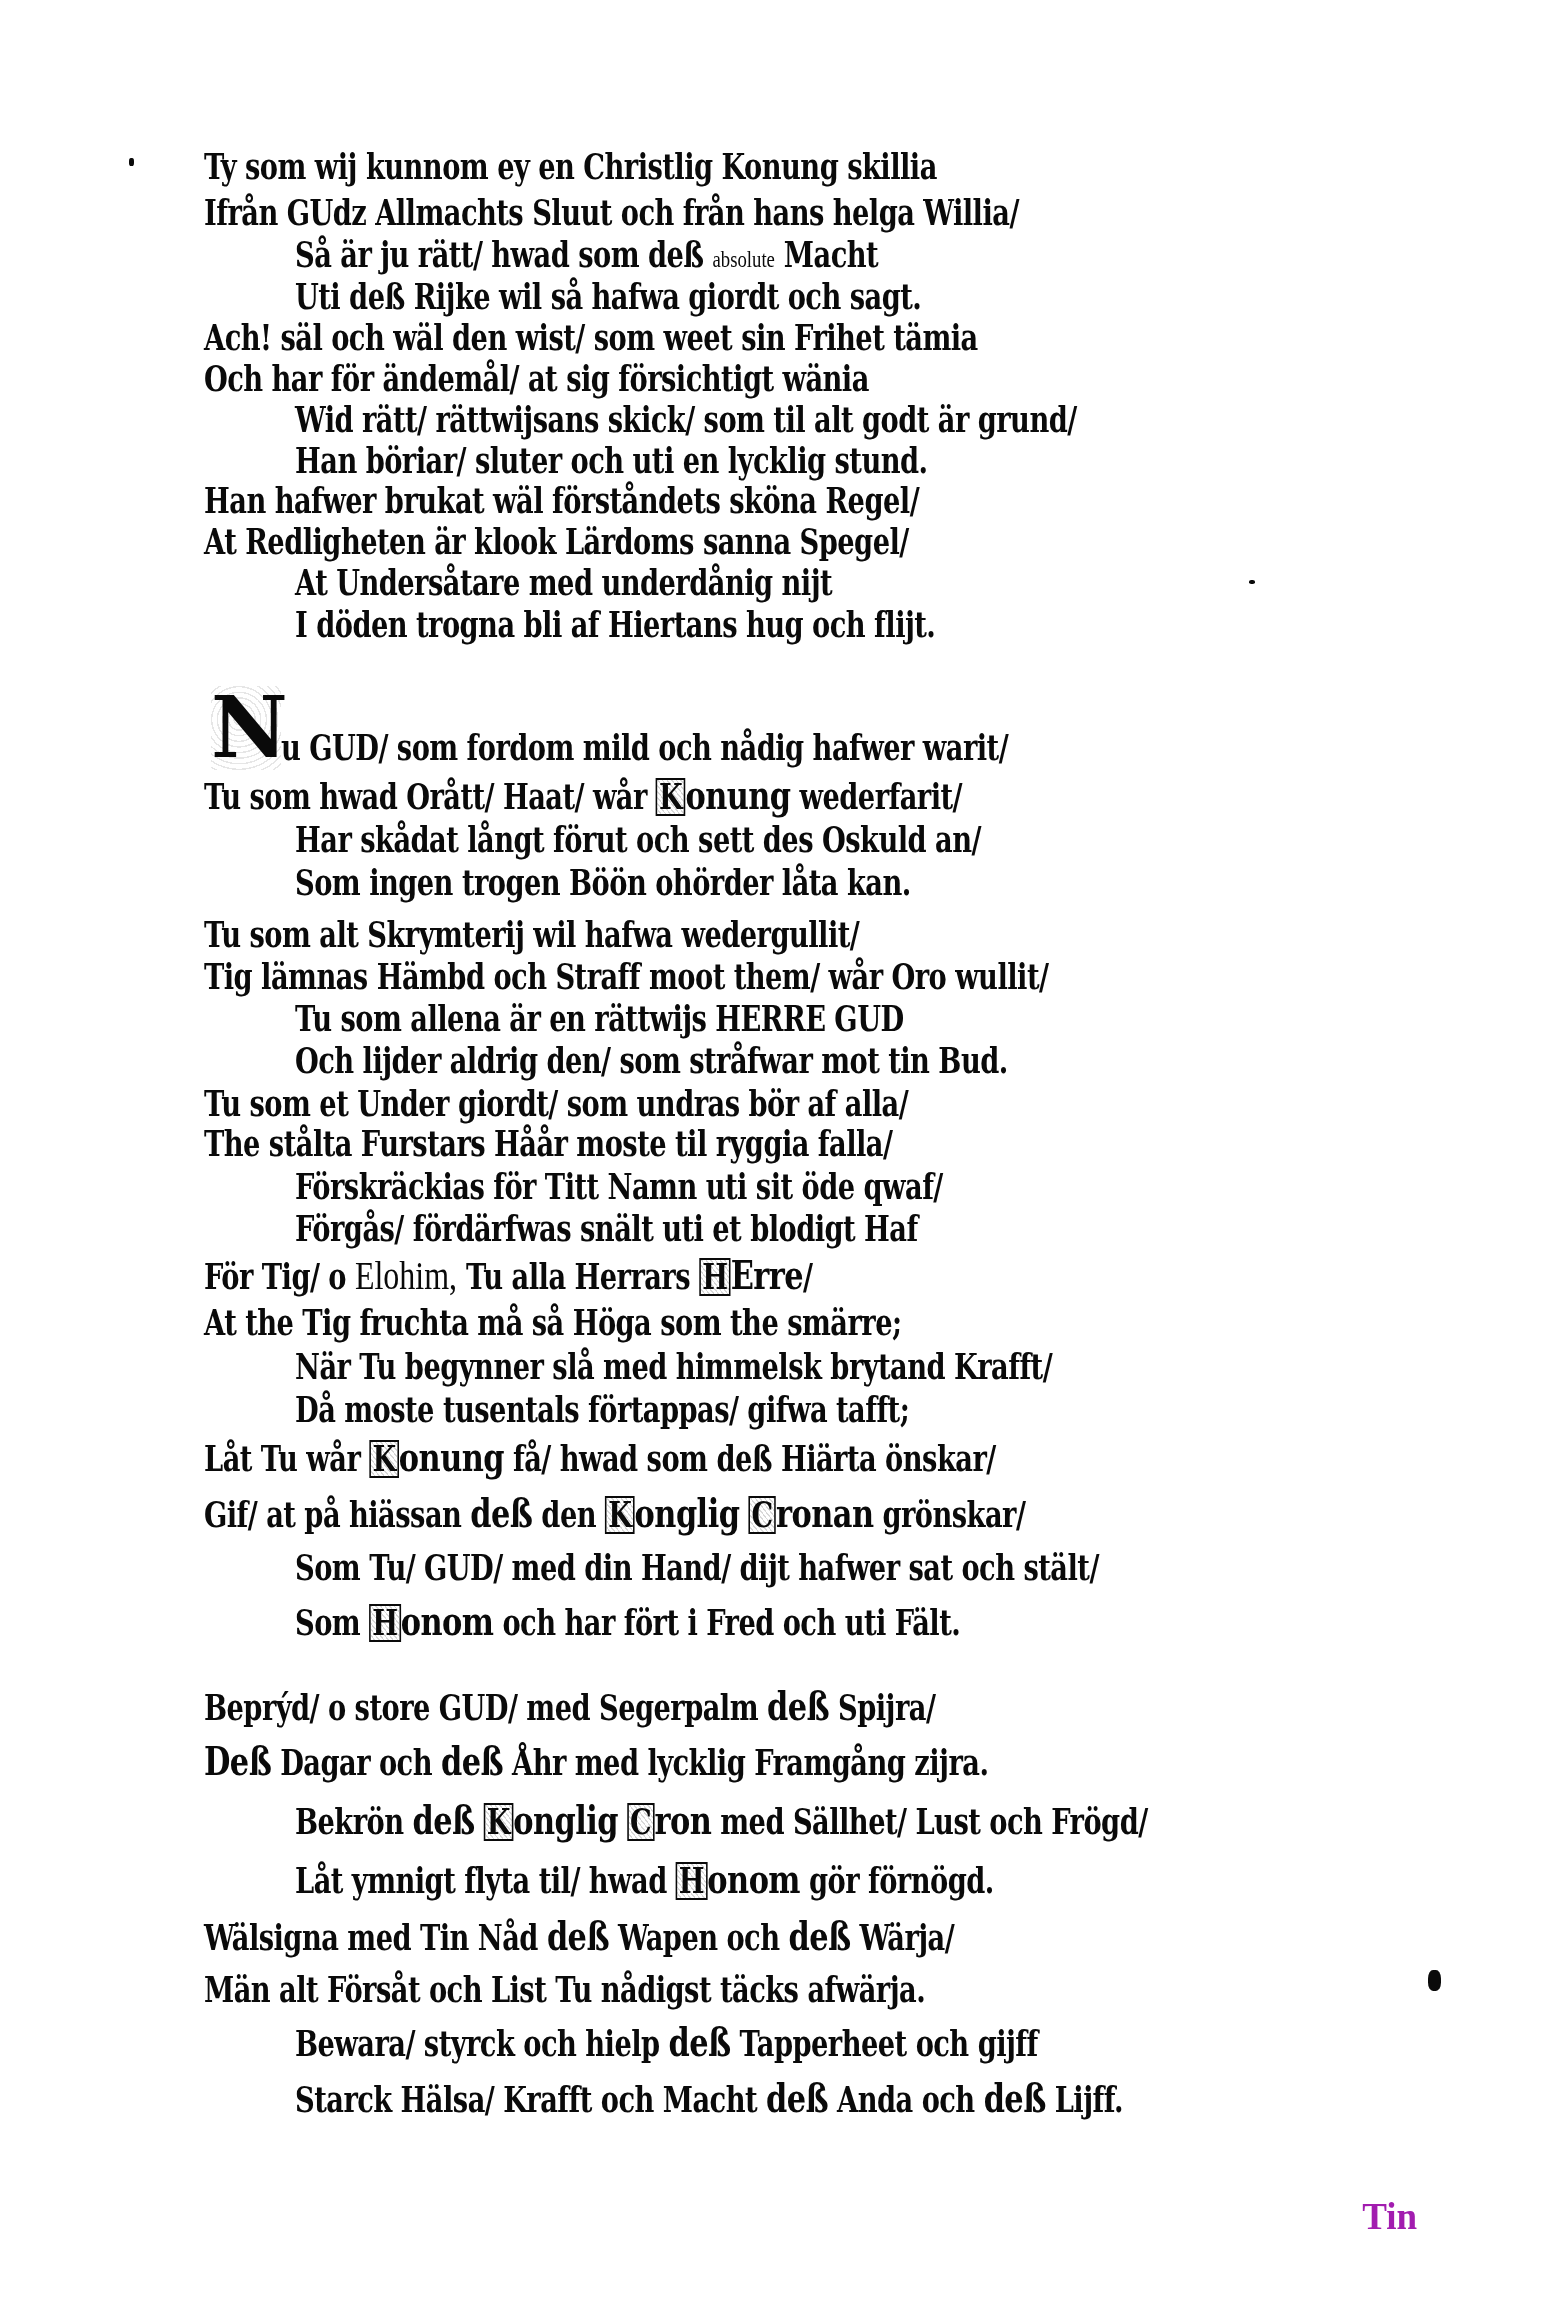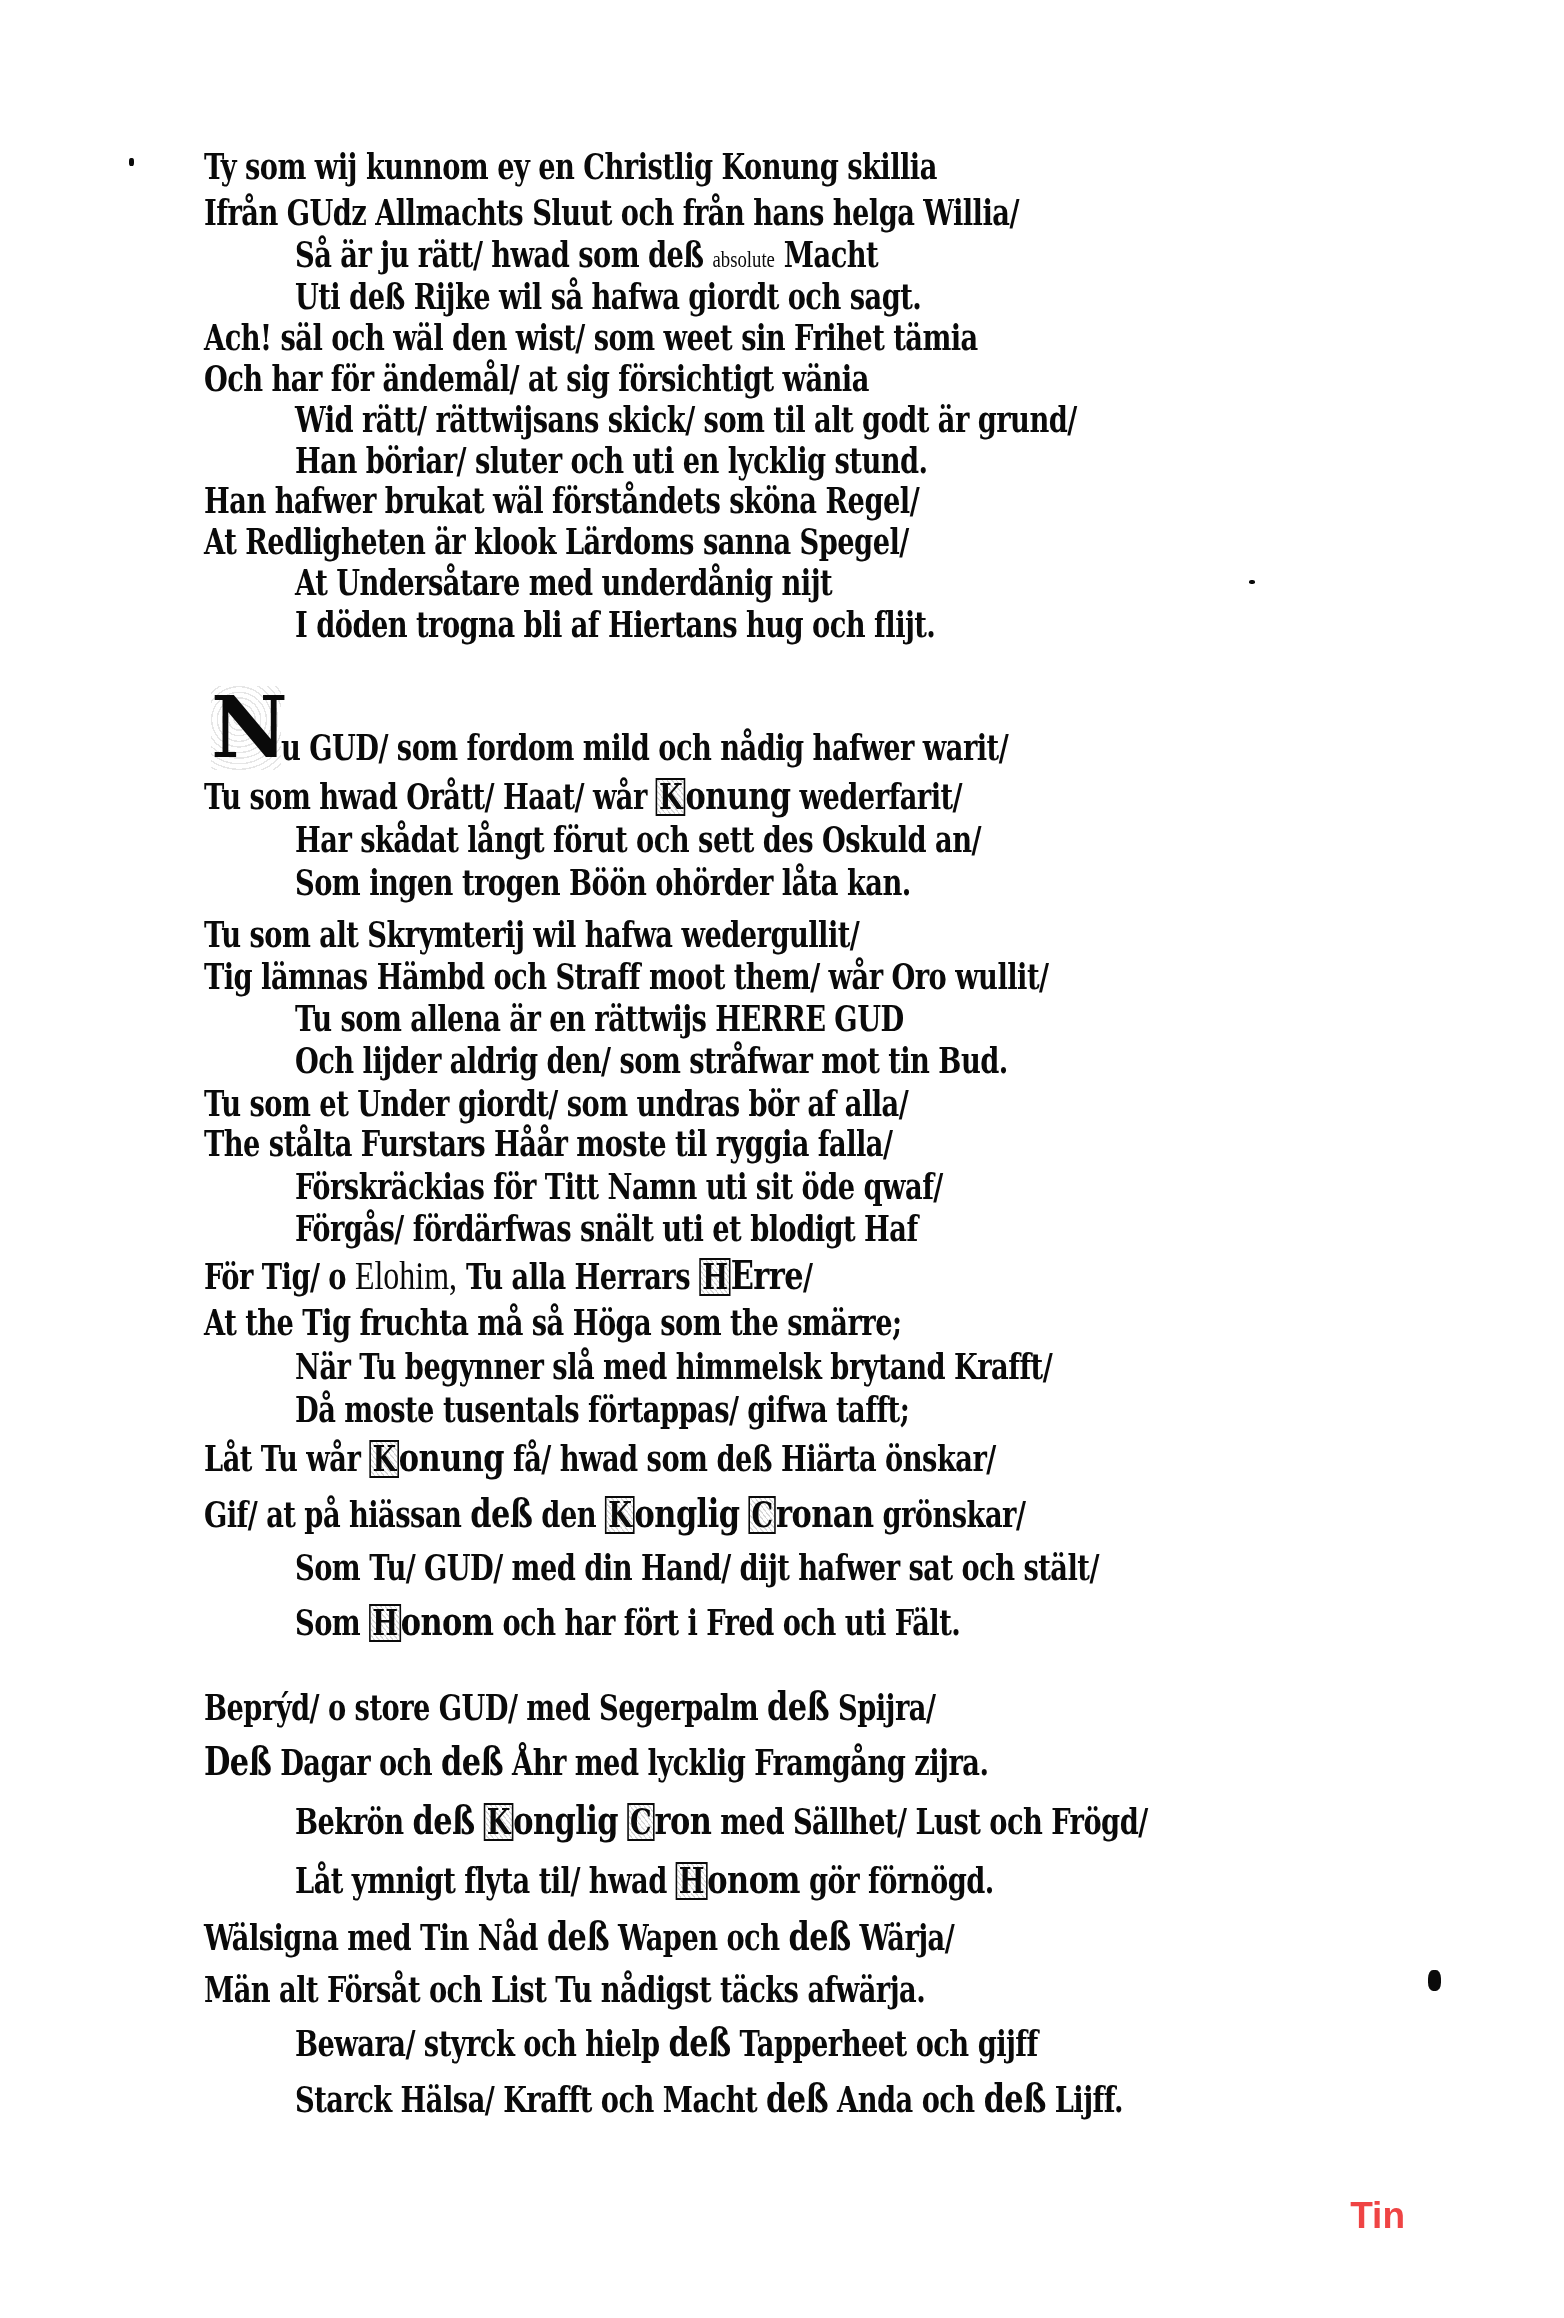--- a/index.html
+++ b/index.html
@@ -37,22 +37,22 @@
     font-family: "DejaVu Serif", serif;
     font-weight: bold;
     font-size: 84px;
     line-height: 84px;
     color: #0a0a0a;
     text-align: center;
     background: repeating-radial-gradient(circle at 40% 40%, #ffffff 0 4.2px, #e6e6e6 4.2px 5.6px);
   }
   .speck { position: absolute; background: #0a0a0a; border-radius: 40%; }
   .catchword {
-    position: absolute; right: 160px; top: 2195px;
-    font-family: Liberation Sans, sans-serif; font-weight: bold; font-size: 37px; color: #ef4444;
+    position: absolute; right: 148px; top: 2195px;
+    font-family: Liberation Serif, serif; font-weight: bold; font-size: 37px; color: #a21caf;
   }
 </style>
 </head>
 <body>
 
 <div class="page">
 
   <span class="speck" style="left:129px;top:158px;width:4.9px;height:7.7px;"></span>
   <span class="speck" style="left:1249px;top:580px;width:5.6px;height:4.2px;"></span>
   <span class="speck" style="left:1428px;top:1970px;width:12.7px;height:21px;"></span>

